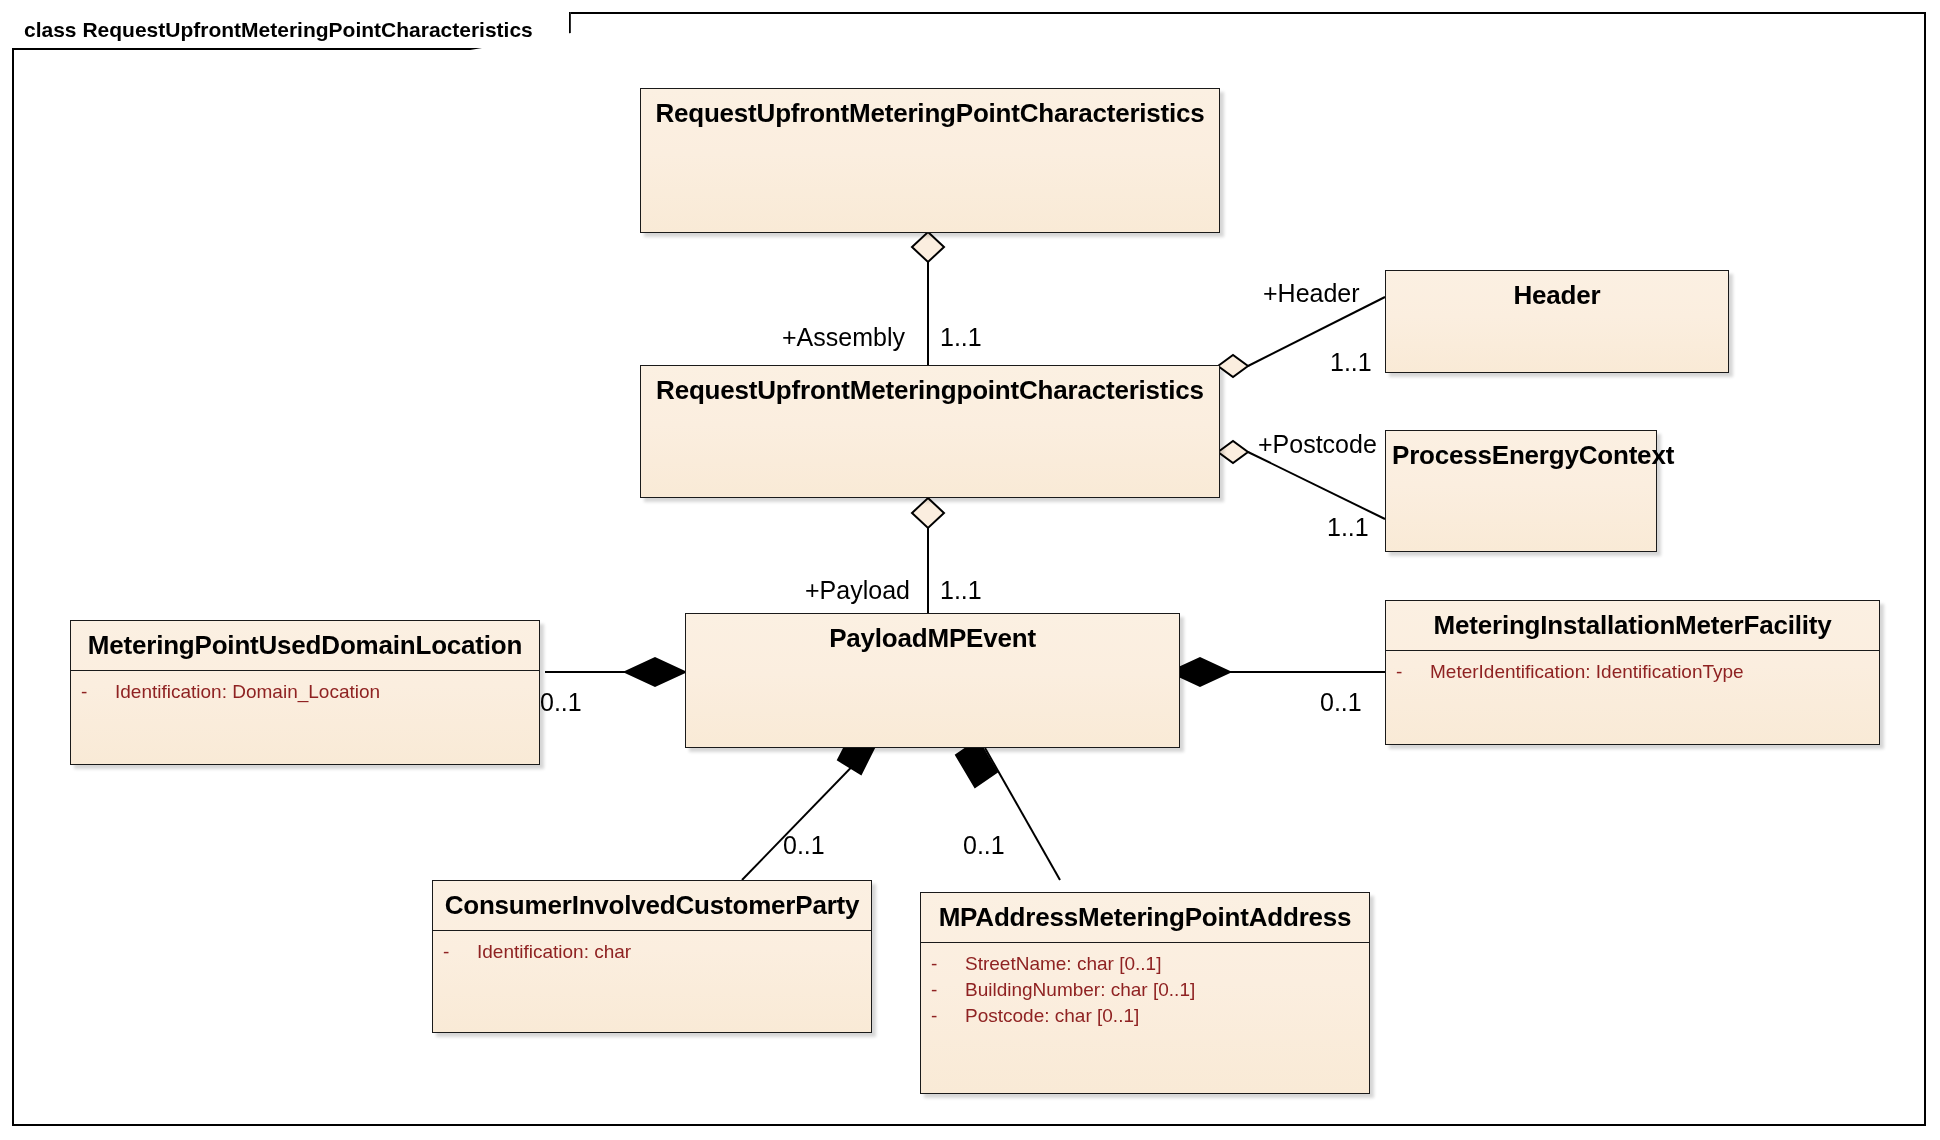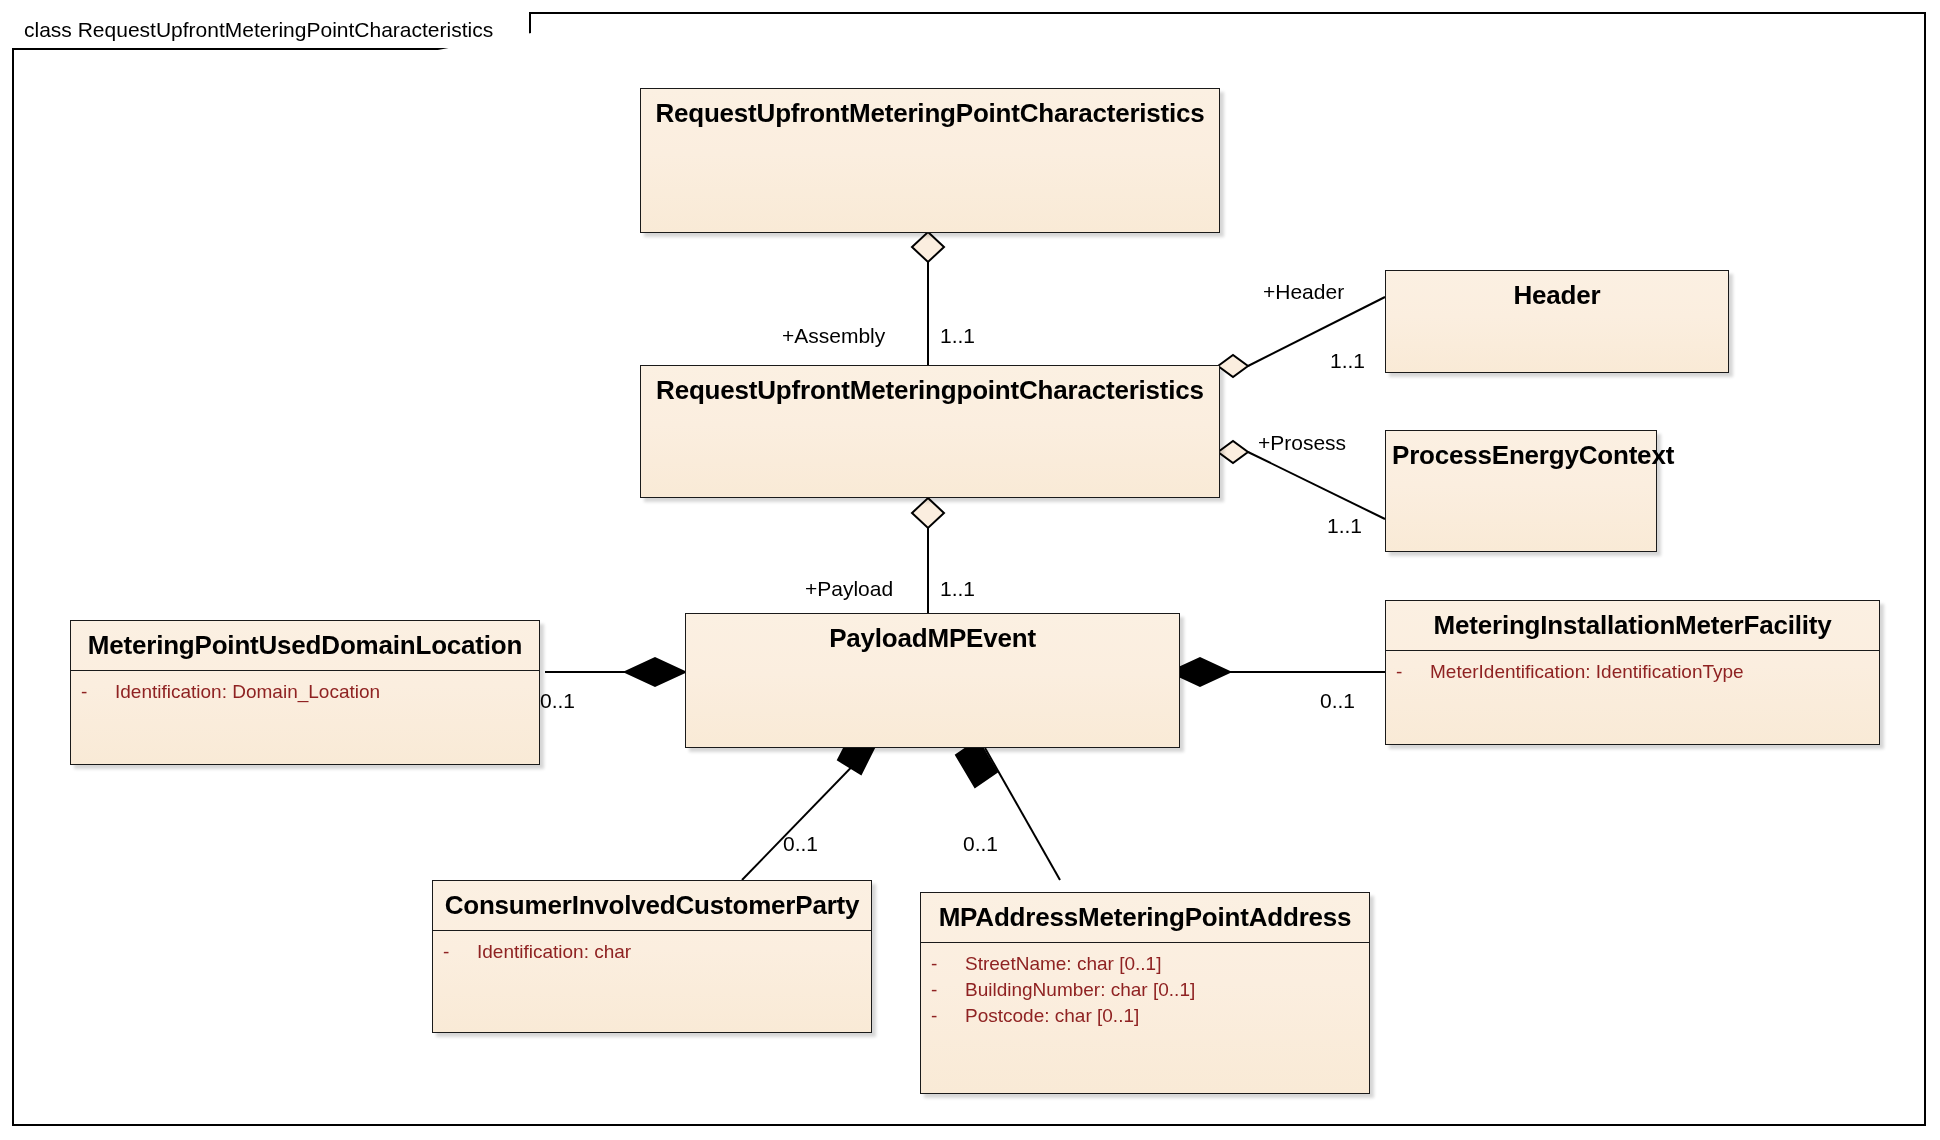--- a/index.html
+++ b/index.html
@@ -27,21 +27,21 @@
   .frame-tab {
     position: absolute;
     left: 12px; top: 12px;
     height: 38px;
     box-sizing: border-box;
     border-right: 2px solid #000;
     border-bottom: 2px solid #000;
     background: #ffffff;
     padding: 0 36px 0 12px;
     display: flex; align-items: center;
-    font-size: 21px; font-weight: normal;
+    font-size: 21px; font-weight: bold;
     color: #000;
     white-space: nowrap;
     
     clip-path: polygon(0 0, 100% 0, 100% 55%, 82% 100%, 0 100%);
   }
 
   
   .uml {
     position: absolute;
     box-sizing: border-box;
@@ -74,21 +74,21 @@
   }
   .uml .attr .vis {
     width: 34px;
     flex: 0 0 34px;
     color: #8f2222;
   }
 
   
   .lbl {
     position: absolute;
-    font-size: 21px;
+    font-size: 25px;
     color: #000;
     white-space: nowrap;
     line-height: 1;
   }
 
   
   #wires {
     position: absolute;
     left: 0; top: 0;
     width: 1940px; height: 1140px;
@@ -202,21 +202,21 @@
 
   <div class="lbl" style="left:782px; top:325px;">+Assembly</div>
   <div class="lbl" style="left:940px; top:325px;">1..1</div>
 
   <div class="lbl" style="left:805px; top:578px;">+Payload</div>
   <div class="lbl" style="left:940px; top:578px;">1..1</div>
 
   <div class="lbl" style="left:1263px; top:281px;">+Header</div>
   <div class="lbl" style="left:1330px; top:350px;">1..1</div>
 
-  <div class="lbl" style="left:1258px; top:432px;">+Prosess</div>
+  <div class="lbl" style="left:1258px; top:432px;">+Postcode</div>
   <div class="lbl" style="left:1327px; top:515px;">1..1</div>
 
   <div class="lbl" style="left:540px; top:690px;">0..1</div>
 
   <div class="lbl" style="left:1320px; top:690px;">0..1</div>
 
   <div class="lbl" style="left:783px; top:833px;">0..1</div>
 
   <div class="lbl" style="left:963px; top:833px;">0..1</div>
 

